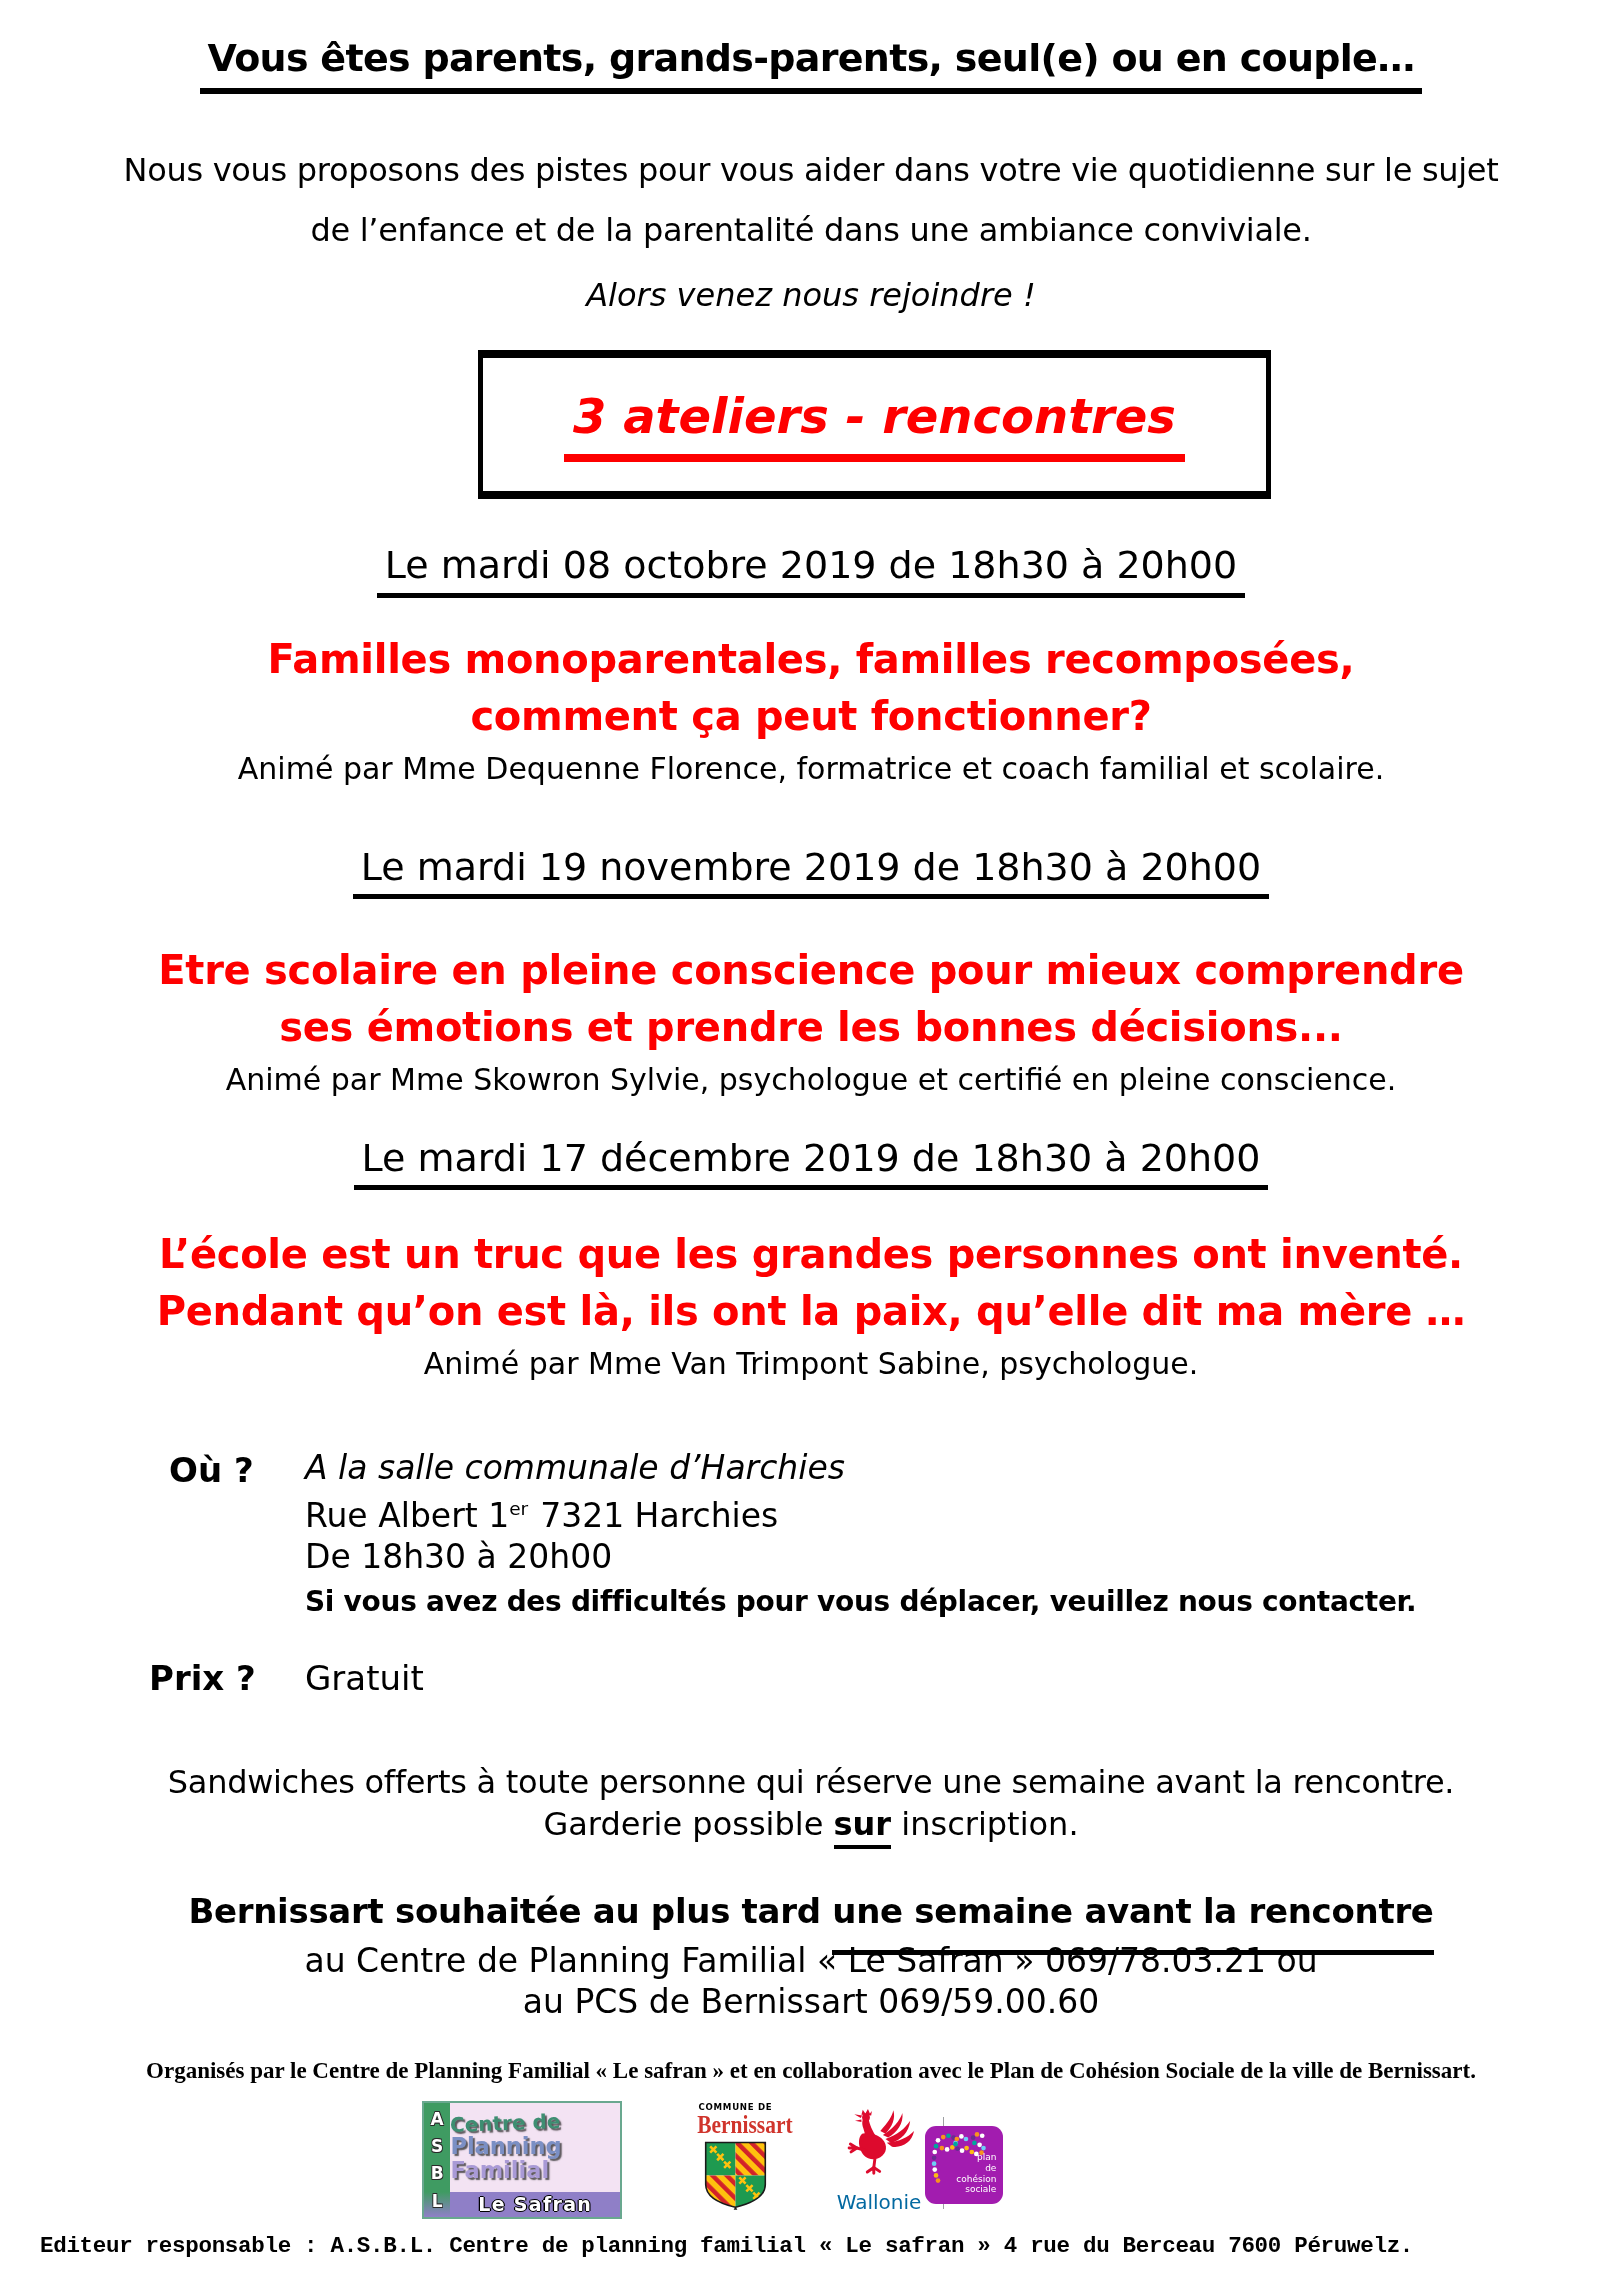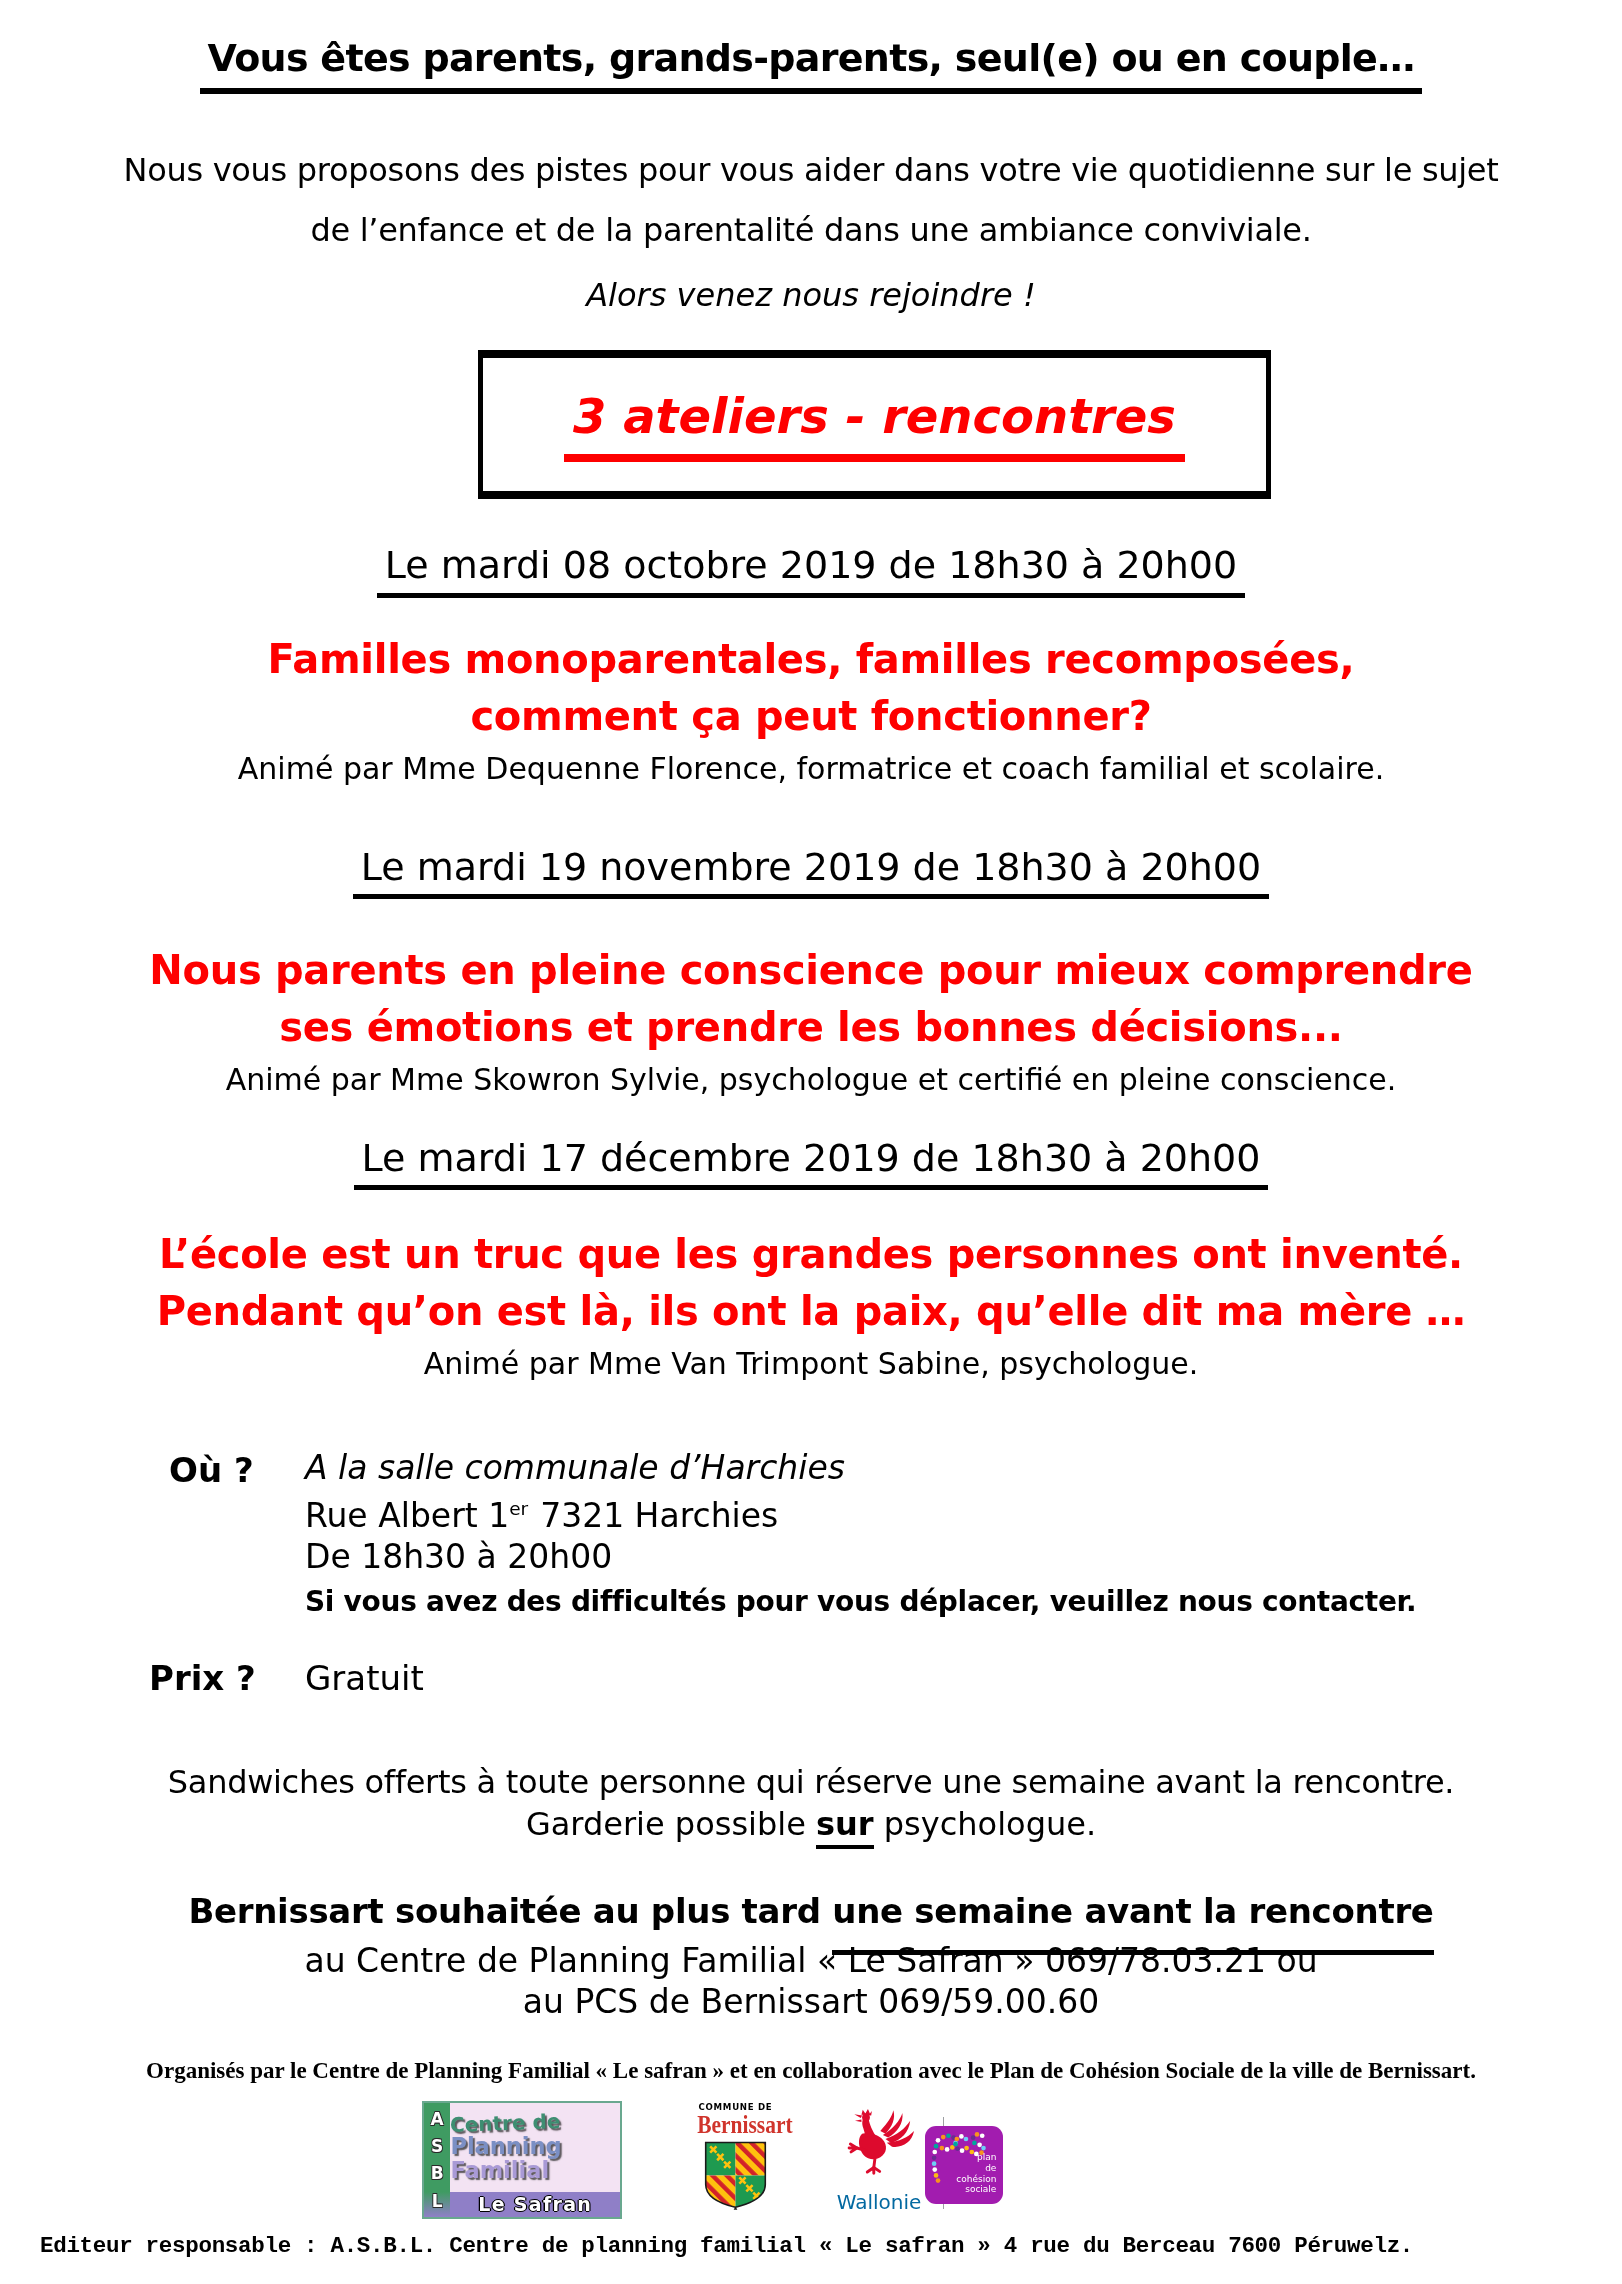--- a/index.html
+++ b/index.html
@@ -111,21 +111,21 @@
 
   <h2 class="date-heading"><span class="u-thick">Le mardi 08 octobre 2019 de 18h30 à 20h00</span></h2>
   <p class="red-title">
     <span>Familles monoparentales, familles recomposées,</span><br>
     <span>comment ça peut fonctionner?</span>
   </p>
   <p class="facilitator">Animé par Mme Dequenne Florence, formatrice et coach familial et scolaire.</p>
 
   <h2 class="date-heading m2"><span class="u-thick">Le mardi 19 novembre 2019 de 18h30 à 20h00</span></h2>
   <p class="red-title t2">
-    <span>Nous parents en pleine conscience pour mieux comprendre</span><br>
+    <span>Etre scolaire en pleine conscience pour mieux comprendre</span><br>
     <span>ses émotions et prendre les bonnes décisions...</span>
   </p>
   <p class="facilitator">Animé par Mme Skowron Sylvie, psychologue et certifié en pleine conscience.</p>
 
   <h2 class="date-heading m3"><span class="u-thick">Le mardi 17 décembre 2019 de 18h30 à 20h00</span></h2>
   <p class="red-title t3">
     <span>L’école est un truc que les grandes personnes ont inventé.</span><br>
     <span>Pendant qu’on est là, ils ont la paix, qu’elle dit ma mère …</span>
   </p>
   <p class="facilitator">Animé par Mme Van Trimpont Sabine, psychologue.</p>
@@ -139,21 +139,21 @@
       <div class="where-note">Si vous avez des difficultés pour vous déplacer, veuillez nous contacter.</div>
     </div>
   </div>
 
   <div class="price">
     <div class="price-label">Prix ?</div>
     <div>Gratuit</div>
   </div>
 
   <p class="sandwiches">Sandwiches offerts à toute personne qui réserve une semaine avant la rencontre.</p>
-  <p class="garderie"><span>Garderie possible </span><span class="sur-emph">sur</span><span> psychologue.</span></p>
+  <p class="garderie"><span>Garderie possible </span><span class="sur-emph">sur</span><span> inscription.</span></p>
 
   <h3 class="registration-heading"><span>Bernissart souhaitée au plus tard </span><span class="u-part">une semaine avant la rencontre</span></h3>
   <p class="phones">
     <span>au Centre de Planning Familial « Le Safran » 069/78.03.21 ou</span><br>
     <span>au PCS de Bernissart 069/59.00.60</span>
   </p>
 
   <p class="organizers">Organisés par le Centre de Planning Familial « Le safran » et en collaboration avec le Plan de Cohésion Sociale de la ville de Bernissart.</p>
 
   <div class="logos">

